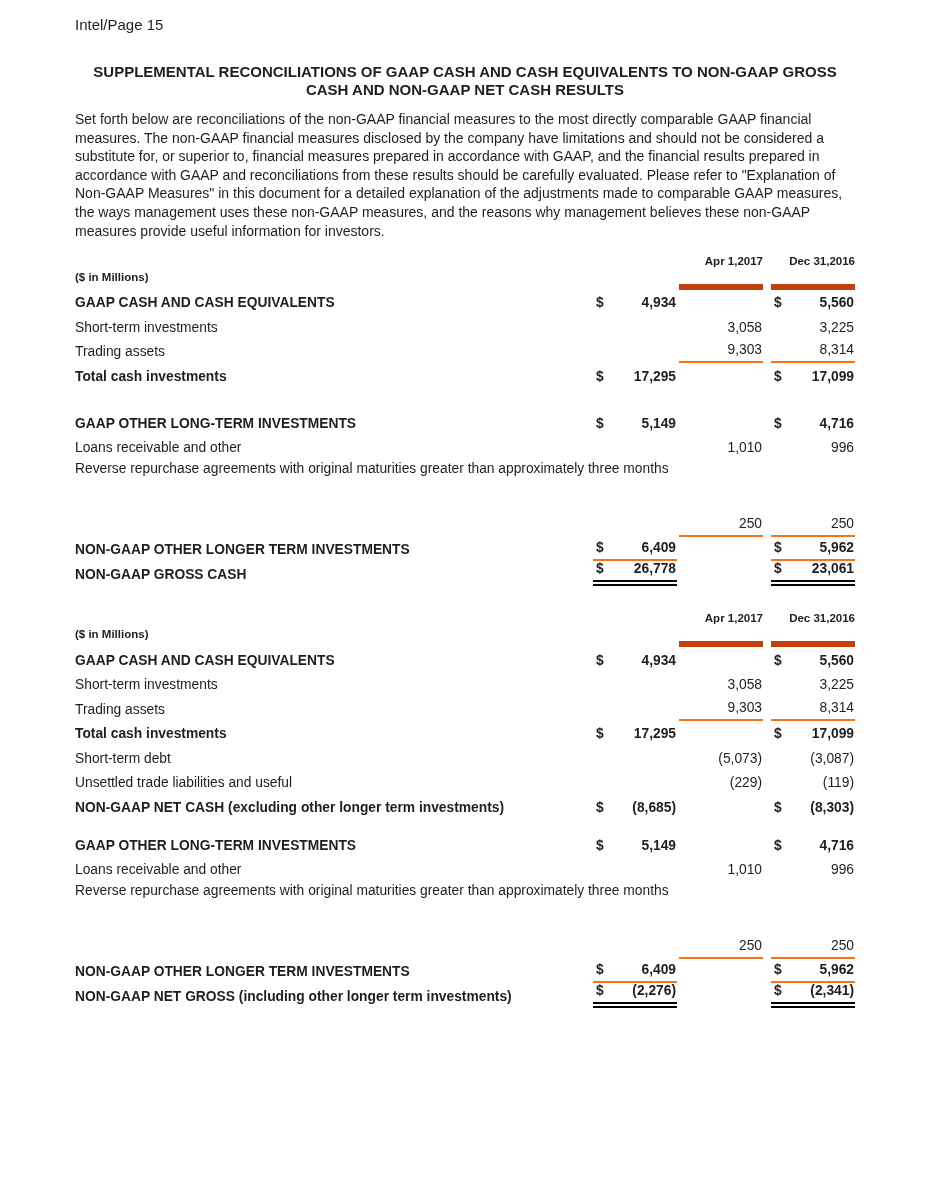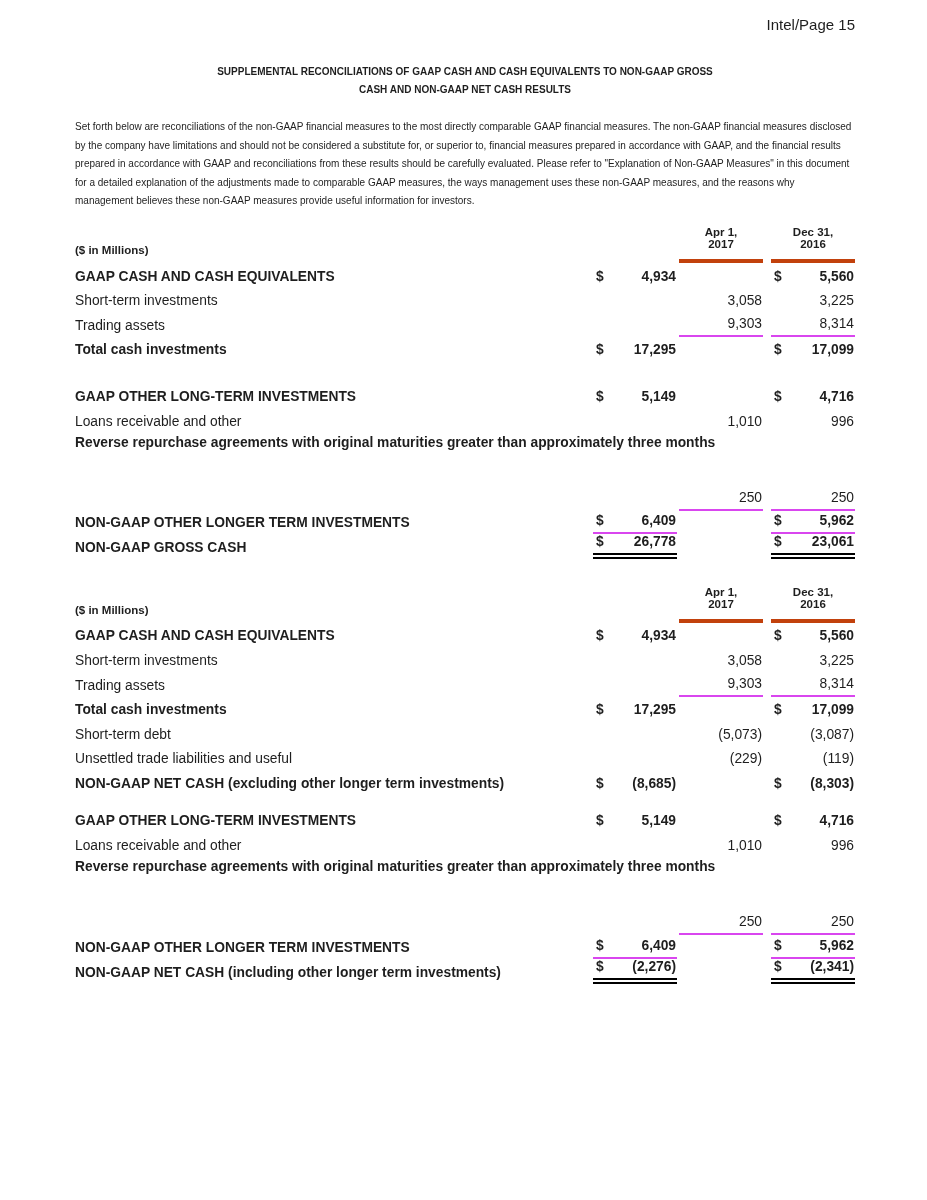--- a/index.html
+++ b/index.html
@@ -5,25 +5,25 @@
   * { margin: 0; padding: 0; box-sizing: border-box; }
   html, body { background: #fff; }
   body {
     width: 927px; height: 1200px;
     font-family: "Liberation Sans", sans-serif;
     color: #1e1e1e;
     overflow: hidden;
   }
   .page { width: 927px; height: 1200px; background: #fff; padding: 16px 72px 0 75px; }
 
-  .doc-header { font-size: 15px; line-height: 18px; text-align: right; }
-
-  .title { margin-top: 29px; text-align: center; font-weight: bold; font-size: 10px; line-height: 17.5px; }
-
-  .intro { margin-top: 20px; font-size: 10px; line-height: 18.6px; }
+  .doc-header { font-size: 15px; line-height: 18px; }
+
+  .title { margin-top: 29px; text-align: center; font-weight: bold; font-size: 15px; line-height: 17.5px; }
+
+  .intro { margin-top: 12px; font-size: 14px; line-height: 18.6px; }
 
   
   .table { width: 100%; }
   .table.t1 { margin-top: 15px; }
   .table.t2 { margin-top: 27px; }
 
   .trow {
     display: grid;
     grid-template-columns: 1fr 84px 8px 84px;
     align-items: end;
@@ -35,33 +35,33 @@
   .lab { padding-bottom: 4px; line-height: 15px; }
   .lab.full { grid-column: 1 / -1; }
 
   .grp {
     display: flex; justify-content: space-between; align-items: baseline;
     padding: 0 1px 4px 3px; height: 100%; align-items: flex-end;
   }
   .grp .dollar { text-align: left; }
   .grp .val { text-align: right; }
 
-  .grp.rule-single { border-bottom: 2px solid #d946ef; }
+  .grp.rule-single { border-bottom: 2px solid #f97316; }
   .grp.rule-double { border-bottom: 6px double #000; }
 
   
   .thead { height: auto; align-items: end; }
   .unit { font-size: 11.5px; font-weight: bold; padding-bottom: 5px; }
   .grp.head {
-    flex-direction: column; justify-content: flex-end; align-items: center;
+    justify-content: flex-end; align-items: center;
     font-size: 11.5px; font-weight: bold; line-height: 12.5px;
-    border-bottom: 4px solid #c2410c; padding: 0 0 8px 0;
+    border-bottom: 6px solid #c2410c; padding: 0 0 16px 0;
   }
 
-  .trow.row-labelonly { height: 21px; font-weight: bold; }
+  .trow.row-labelonly { height: 21px; }
   .trow.row-valuesonly { height: 20px; margin-top: 36px; }
   .trow.spacer { height: 22px; }
   .trow.spacer.sm { height: 13px; }
 </style>
 </head>
 <body>
 
 <div class="page">
 
   <div class="doc-header">Intel/Page 15</div>
@@ -346,21 +346,21 @@
             <div class="dollar">$</div>
             <div class="val">6,409</div>
           </div>
           <div></div>
           <div class="grp rule-single">
             <div class="dollar">$</div>
             <div class="val">5,962</div>
           </div>
         </div>
         <div class="trow b">
-          <div class="lab">NON-GAAP NET CASH (including other longer term investments)</div>
+          <div class="lab">NON-GAAP NET GROSS (including other longer term investments)</div>
           <div class="grp rule-double">
             <div class="dollar">$</div>
             <div class="val">(2,276)</div>
           </div>
           <div></div>
           <div class="grp rule-double">
             <div class="dollar">$</div>
             <div class="val">(2,341)</div>
           </div>
         </div>

